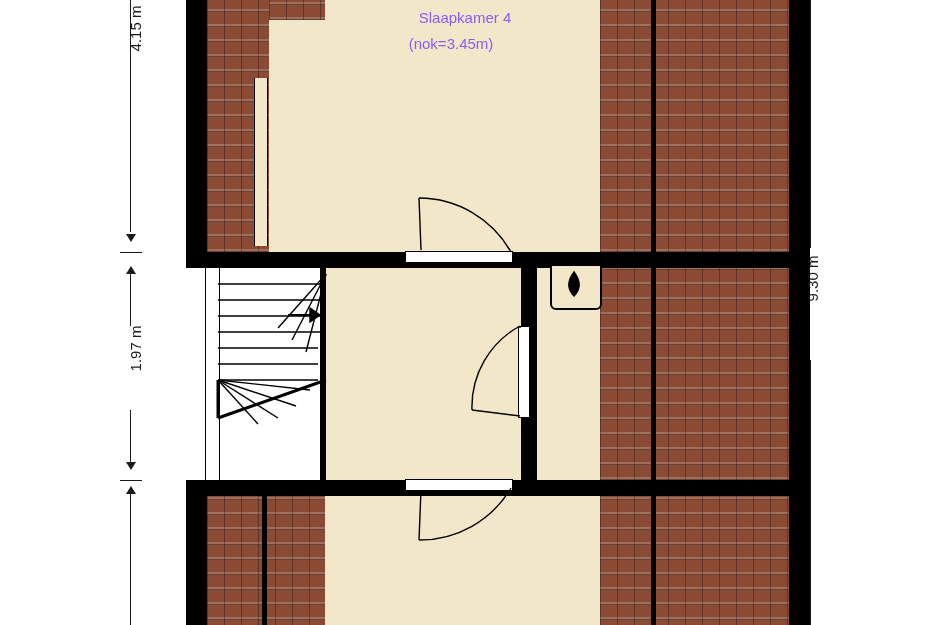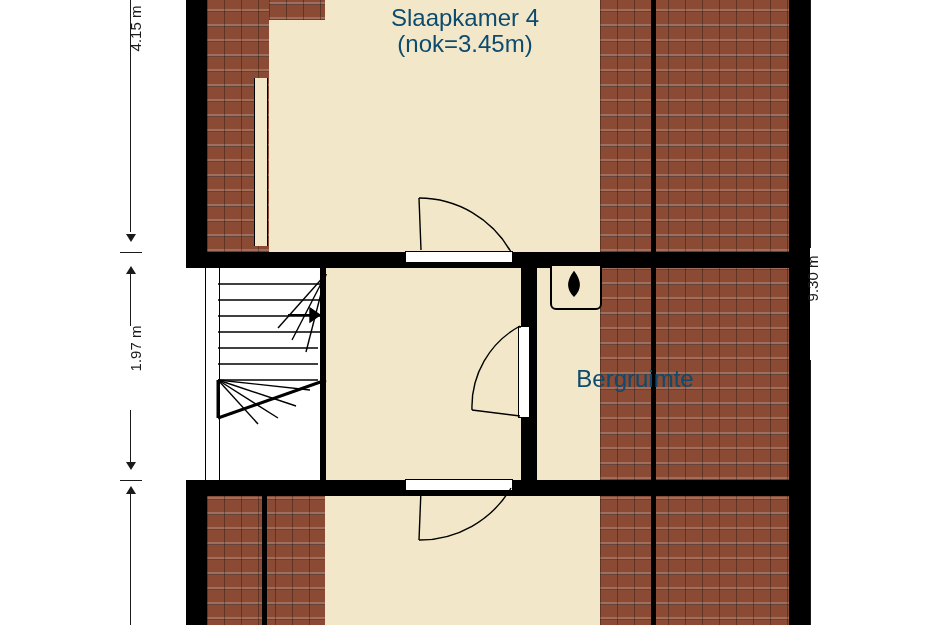--- a/index.html
+++ b/index.html
@@ -38,22 +38,22 @@
       repeating-linear-gradient(90deg,
         rgba(0,0,0,0.30) 0px, rgba(0,0,0,0.30) 1px,
         rgba(0,0,0,0) 1px, rgba(0,0,0,0) 17px),
       repeating-linear-gradient(0deg,
         rgba(255,255,255,0.20) 0px, rgba(255,255,255,0.20) 3px,
         rgba(255,255,255,0) 3px, rgba(255,255,255,0) 15px);
   }
 
   
   .room-label {
-    color: #0c4a6e;
-    font-size: 24px;
+    color: #8b5cf6;
+    font-size: 15px;
     text-align: center;
     line-height: 25px;
     white-space: pre;
     user-select: none;
   }
   .dim-label {
     color: #1a1a1a;
     font-size: 15px;
     white-space: nowrap;
   }
@@ -97,21 +97,21 @@
 
   <div class="abs tiles" style="left:207px; top:-10px; width:62px; height:262px;"></div>
   <div class="abs tiles" style="left:269px; top:-10px; width:56px; height:30px;"></div>
 
   <div class="abs" style="left:254px; top:78px; width:12px; height:168px; background:#f2e8c9; border-left:1px solid #000; border-right:1px solid #000;"></div>
 
   <div class="abs tiles" style="left:600px; top:-10px; width:189px; height:262px;"></div>
   <div class="abs wall" style="left:651px; top:-10px; width:5px; height:262px;"></div>
 
   <div class="abs room-label" style="left:330px; top:5px; width:270px;"><span>Slaapkamer 4</span></div>
-  <div class="abs room-label" style="left:330px; top:31px; width:270px;"><span>(nok=3.45m)</span></div>
+  <div class="abs room-label" style="left:316px; top:31px; width:270px;"><span>(nok=3.45m)</span></div>
 
   <div class="abs wall" style="left:186px; top:252px; width:624px; height:16px;"></div>
 
   <div class="abs room-fill" style="left:207px; top:268px; width:582px; height:212px;"></div>
 
   <div class="abs white-fill" style="left:186px; top:268px; width:140px; height:212px;"></div>
   <div class="abs" style="left:205px; top:268px; width:13px; height:212px; background:#ffffff; border-left:1px solid #000; border-right:1px solid #000;"></div>
   <div class="abs wall" style="left:320px; top:268px; width:6px; height:212px;"></div>
 
   <svg class="swing" style="left:218px; top:268px; width:108px; height:212px;">
@@ -145,21 +145,20 @@
   <div class="abs wall" style="left:521px; top:268px; width:16px; height:212px;"></div>
 
   <div class="abs tiles" style="left:600px; top:268px; width:189px; height:212px;"></div>
   <div class="abs wall" style="left:651px; top:268px; width:5px; height:212px;"></div>
 
   <div class="abs" style="left:550px; top:264px; width:48px; height:42px; background:#f2e8c9; border:2px solid #000; border-radius:0 0 6px 6px;"></div>
   <svg class="swing" style="left:562px; top:270px; width:24px; height:28px;">
     <path d="M12 2 C 6 10, 4 18, 12 26 C 20 18, 18 10, 12 2 Z" style="fill:#000; stroke:#000"></path>
   </svg>
 
-  <div class="abs room-label" style="left:540px; top:366px; width:190px;"><span>Bergruimte</span></div>
 
   <div class="abs wall" style="left:186px; top:480px; width:624px; height:16px;"></div>
 
   <div class="abs room-fill" style="left:207px; top:496px; width:582px; height:139px;"></div>
 
   <div class="abs tiles" style="left:207px; top:496px; width:118px; height:139px;"></div>
   <div class="abs wall" style="left:262px; top:496px; width:5px; height:139px;"></div>
 
   <div class="abs tiles" style="left:600px; top:496px; width:189px; height:139px;"></div>
   <div class="abs wall" style="left:651px; top:496px; width:5px; height:139px;"></div>

